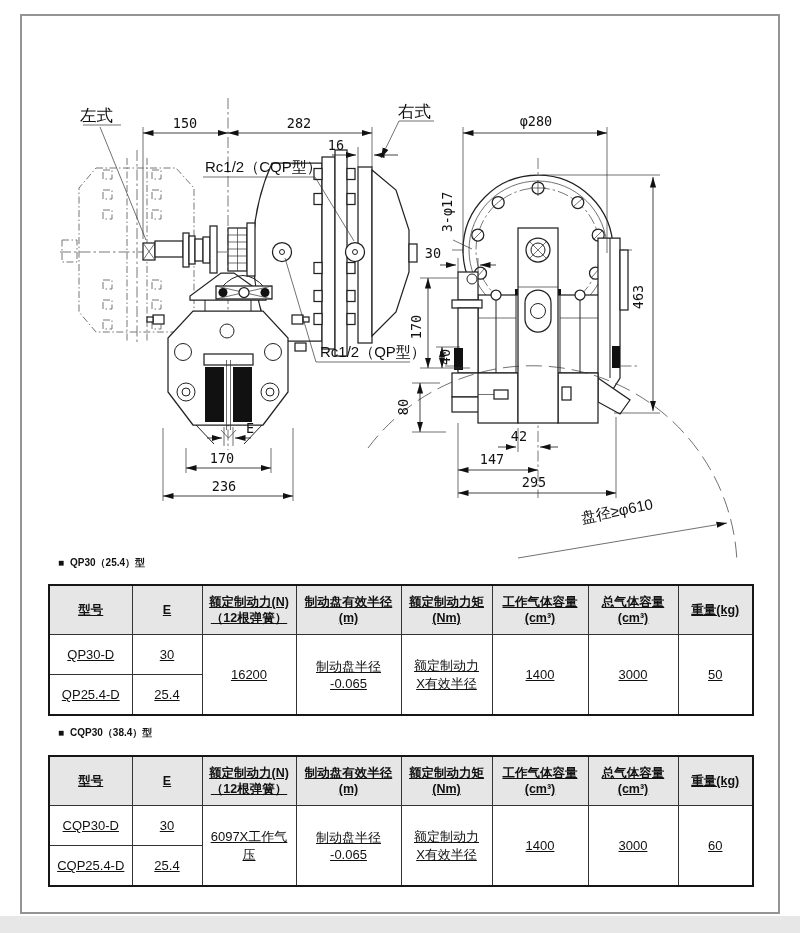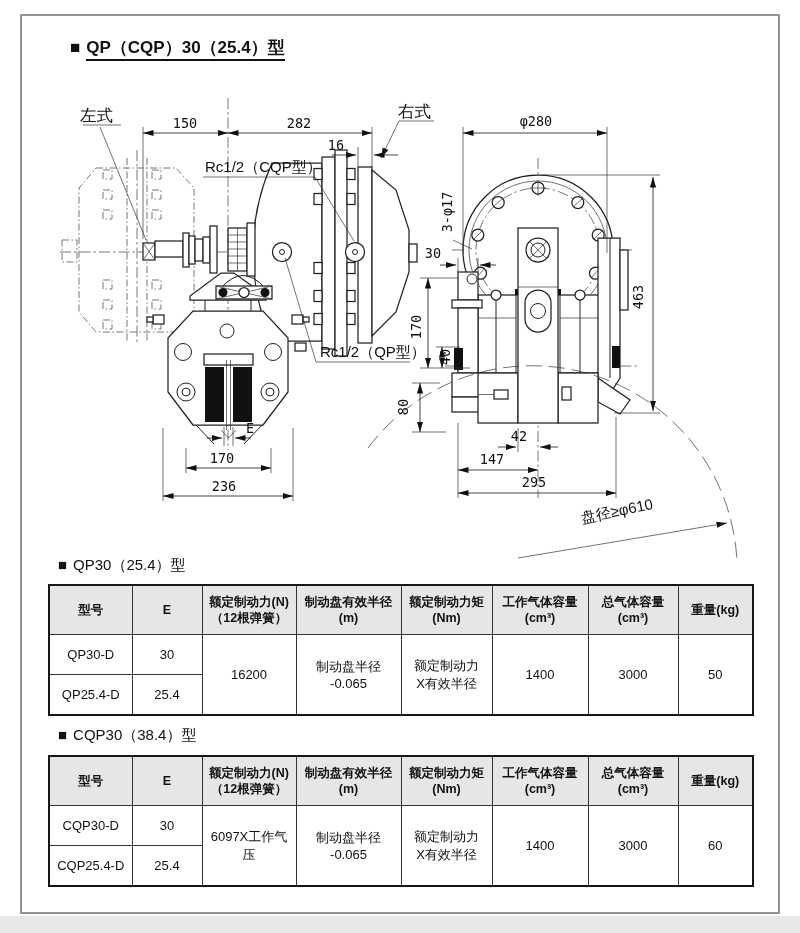--- a/index.html
+++ b/index.html
@@ -4,53 +4,50 @@
 <style>
   html,body{margin:0;padding:0;background:#fff;}
   .sheet{position:relative;width:800px;height:933px;background:#fff;overflow:hidden;
          font-family:"Liberation Sans","DejaVu Sans",sans-serif;color:#111;}
   .page-border{position:absolute;left:20px;top:14px;width:756px;height:896px;
                border:2px solid #949494;background:#fff;}
   .bottom-strip{position:absolute;left:0;top:916px;width:800px;height:17px;background:#e7e7e7;}
   .main-title{position:absolute;left:70px;top:36px;font-size:17px;font-weight:bold;}
   .main-title .bullet{margin-right:6px;}
   .main-title .t{border-bottom:2px solid #111;padding-bottom:2px;}
-  .sec-title{position:absolute;left:58px;font-size:15px;font-weight:normal;}
+  .sec-title{position:absolute;left:58px;font-size:10px;font-weight:bold;}
   .sec-title .bullet{margin-right:6px;}
   .drawing{position:absolute;left:0;top:0;}
   
   .cl{stroke:#555;stroke-width:.8;fill:none;stroke-dasharray:11 3 2.5 3;}
   .ph{stroke:#666;stroke-width:.9;fill:none;stroke-dasharray:7 2.5 1.5 2.5;}
   .o{stroke:#222;stroke-width:1.25;fill:#fff;}
   .o2{stroke:#222;stroke-width:1;fill:none;}
   .thin{stroke:#333;stroke-width:.7;fill:none;}
   .d{stroke:#222;stroke-width:.85;fill:none;}
   .blk{fill:#111;stroke:none;}
   .dt{font:13.5px "DejaVu Sans Mono","Liberation Mono",monospace;fill:#111;}
   .lbl{font:16.5px "Liberation Sans","DejaVu Sans",sans-serif;fill:#111;}
   .lbl2{font:15px "Liberation Sans","DejaVu Sans",sans-serif;fill:#111;}
   
   .tblwrap{position:absolute;left:48px;width:704px;}
-  table.tbl{border-collapse:collapse;table-layout:fixed;width:704px;}
+  table.tbl{border-collapse:collapse;table-layout:fixed;width:704px;text-decoration:underline;}
   .tbl th,.tbl td{border:1px solid #333;text-align:center;vertical-align:middle;
                   white-space:pre-line;padding:2px;}
   .tbl th{background:#e6e6e6;font-weight:bold;font-size:12.5px;height:44px;line-height:1.3;}
   .tbl td{font-size:13px;height:35px;}
   table.tbl{border:2.5px solid #161616;}
 </style>
 </head>
 <body>
 
 <div class="sheet">
   <div class="page-border"></div>
   <div class="bottom-strip"></div>
 
-  <div class="main-title">
-    <span class="bullet">■</span><span class="t">QP（CQP）30（25.4）型</span>
-  </div>
 
   <svg class="drawing" width="800" height="560" viewBox="0 0 800 560" xmlns="http://www.w3.org/2000/svg">
     <defs>
       <marker id="arr" markerWidth="12" markerHeight="8" refX="10.5" refY="4" orient="auto-start-reverse" markerUnits="userSpaceOnUse">
         <path d="M0,0.9 L10.5,4 L0,7.1 Z" fill="#111"></path>
       </marker>
     </defs>
 
     <g>
 

